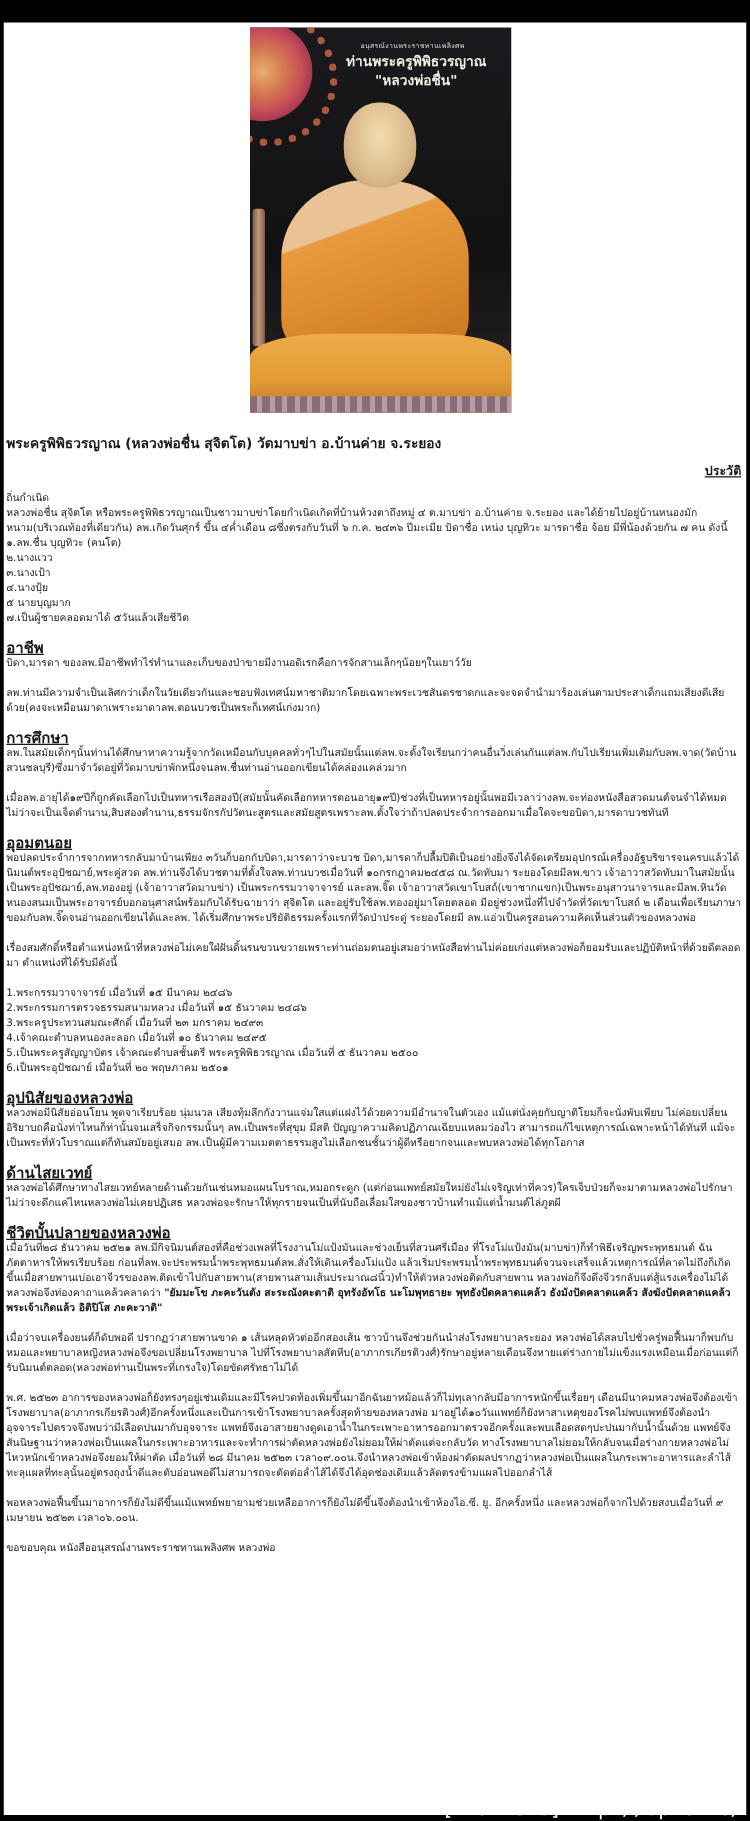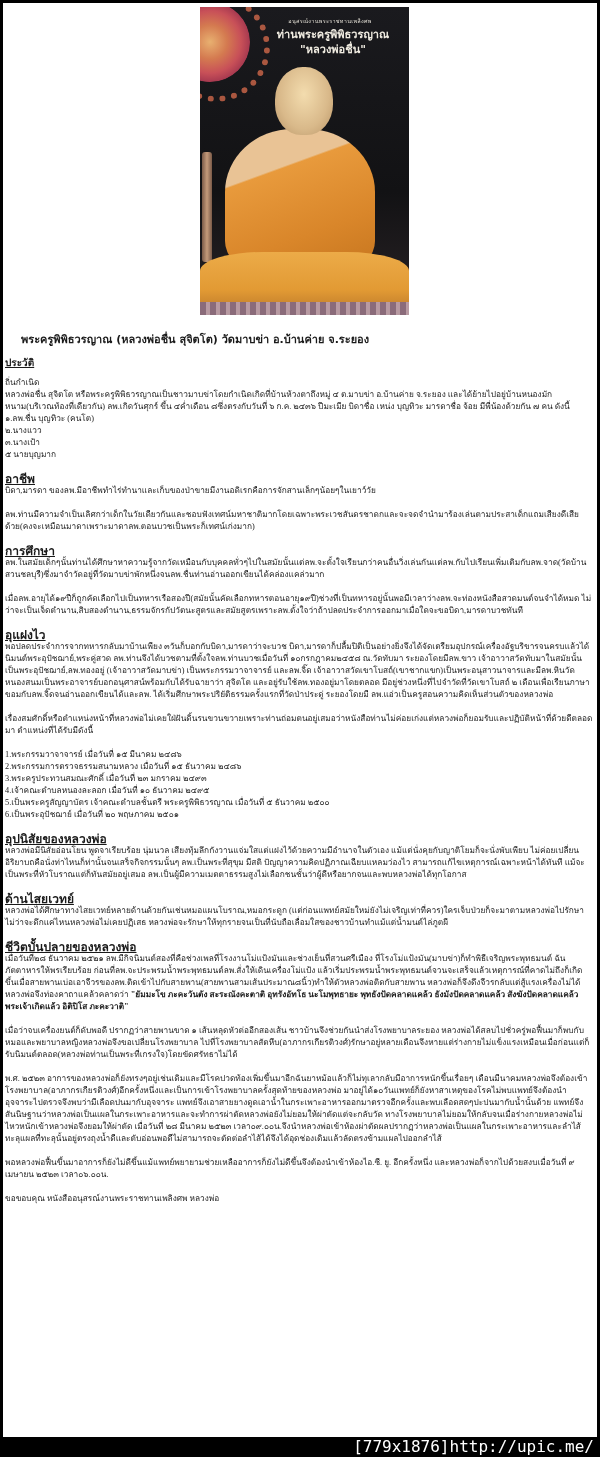--- a/index.html
+++ b/index.html
@@ -1,21 +1,21 @@
 <!DOCTYPE html>
 <html><head>
 <meta charset="utf-8">
 <style>
   html, body { margin: 0; padding: 0; }
   body {
     width: 600px; height: 1457px; background: #000; position: relative; overflow: hidden;
     font-family: "DejaVu Sans", "Liberation Sans", sans-serif;
   }
   .page {
-    position: absolute; left: 3px; top: 3px; width: 594px; height: 1434px;
+    position: absolute; left: 3px; top: 18px; width: 594px; height: 1434px;
     background: #fff; color: #111;
   }
   .photo {
     position: absolute; left: 197px; top: 4px; width: 209px; height: 308px;
     background: linear-gradient(180deg, #1a1a1e 0%, #121214 60%, #2a2326 100%);
     overflow: hidden;
   }
   .photo .mandala {
     position: absolute; left: -30px; top: -5px; width: 80px; height: 80px; border-radius: 50%;
     background: radial-gradient(circle, #e8b070 0%, #d47a50 30%, #c85058 55%, #a83a50 70%, transparent 72%);
@@ -56,24 +56,24 @@
   }
   .photo .mat {
     position: absolute; left: 0; top: 295px; width: 209px; height: 13px;
     background: repeating-linear-gradient(90deg, #8a6b7a 0 6px, #b89aa2 6px 10px);
   }
 
   .content {
     position: absolute; left: 2px; top: 330px; width: 588px;
     font-size: 8.3px; line-height: 12px; color: #1a1a1a;
   }
-  .doc-title { font-size: 11px; font-weight: bold; line-height: 14px; margin: 0 0 10px 16px; }
+  .doc-title { font-size: 11px; font-weight: bold; line-height: 14px; margin: 0 0 10px 0; }
   .sec-h { font-weight: bold; text-decoration: underline; font-size: 12px; margin: 0; line-height: 12px; }
-  .sec-h.first { font-size: 10px; margin-bottom: 8px; }
-  p { margin: 0; font-family: Liberation Serif, serif; }
+  .sec-h.first { font-size: 10px; margin-bottom: 8px; text-align: right; }
+  p { margin: 0; }
   .gap { height: 12px; }
   .list-line { margin: 0; }
   .quote { font-weight: bold; }
 
   .footer-tag {
     position: absolute; right: 6px; top: 1438px; height: 18px; line-height: 18px;
     color: #fff; font-family: "DejaVu Sans Mono", "Liberation Mono", monospace; font-size: 16px;
   }
 </style>
 </head>
@@ -96,37 +96,39 @@
 
   <div class="content">
     <h1 class="doc-title">พระครูพิพิธวรญาณ (หลวงพ่อชื่น สุจิตโต) วัดมาบข่า อ.บ้านค่าย จ.ระยอง</h1>
 
     <div class="sec-h first">ประวัติ</div>
     <p>ถิ่นกำเนิด</p>
     <p>หลวงพ่อชื่น สุจิตโต หรือพระครูพิพิธวรญาณเป็นชาวมาบข่าโดยกำเนิดเกิดที่บ้านห้วงตาถึงหมู่ ๔ ต.มาบข่า อ.บ้านค่าย จ.ระยอง และได้ย้ายไปอยู่บ้านหนองมักหนาม(บริเวณท้องที่เดียวกัน) ลพ.เกิดวันศุกร์ ขึ้น ๔ค่ำเดือน ๘ซึ่งตรงกับวันที่ ๖ ก.ค. ๒๔๓๖ ปีมะเมีย บิดาชื่อ เหน่ง บุญทิวะ มารดาชื่อ จ้อย มีพี่น้องด้วยกัน ๗ คน ดังนี้</p>
     <p class="list-line">๑.ลพ.ชื่น บุญทิวะ (คนโต)</p>
     <p class="list-line">๒.นางแวว</p>
     <p class="list-line">๓.นางเป้า</p>
+    <p class="list-line">๔.นางปุ้ย</p>
     <p class="list-line">๕ นายบุญมาก</p>
+    <p class="list-line">๗.เป็นผู้ชายคลอดมาได้ ๕วันแล้วเสียชีวิต</p>
     <div class="gap"></div>
 
     <div class="sec-h">อาชีพ</div>
     <p>บิดา,มารดา ของลพ.มีอาชีพทำไร่ทำนาและเก็บของป่าขายมีงานอดิเรกคือการจักสานเล็กๆน้อยๆในเยาว์วัย</p>
     <div class="gap"></div>
     <p>ลพ.ท่านมีความจำเป็นเลิศกว่าเด็กในวัยเดียวกันและชอบฟังเทศน์มหาชาติมากโดยเฉพาะพระเวชสันดรชาดกและจะจดจำนำมาร้องเล่นตามประสาเด็กแถมเสียงดีเสียด้วย(คงจะเหมือนมาดาเพราะมาดาลพ.ตอนบวชเป็นพระก็เทศน์เก่งมาก)</p>
     <div class="gap"></div>
 
     <div class="sec-h">การศึกษา</div>
     <p>ลพ.ในสมัยเด็กๆนั้นท่านได้ศึกษาหาความรู้จากวัดเหมือนกับบุคคลทั่วๆไปในสมัยนั้นแต่ลพ.จะตั้งใจเรียนกว่าคนอื่นวิ่งเล่นกันแต่ลพ.กับไปเรียนเพิ่มเติมกับลพ.จาด(วัดบ้านสวนชลบุรี)ซึ่งมาจำวัดอยู่ที่วัดมาบข่าพักหนึ่งจนลพ.ชื่นท่านอ่านออกเขียนได้คล่องแคล่วมาก</p>
     <div class="gap"></div>
 
     <p>เมื่อลพ.อายุได้๑๙ปีก็ถูกคัดเลือกไปเป็นทหารเรือสองปี(สมัยนั้นคัดเลือกทหารตอนอายุ๑๙ปี)ช่วงที่เป็นทหารอยู่นั้นพอมีเวลาว่างลพ.จะท่องหนังสือสวดมนต์จนจำได้หมด ไม่ว่าจะเป็นเจ็ดตำนาน,สิบสองตำนาน,ธรรมจักรกัปวัตนะสูตรและสมัยสูตรเพราะลพ.ตั้งใจว่าถ้าปลดประจำการออกมาเมื่อใดจะขอบิดา,มารดาบวชทันที</p>
     <div class="gap"></div>
 
-    <div class="sec-h">อุแฝงไว</div>
+    <div class="sec-h">อุอมตนอย</div>
     <p>พอปลดประจำการจากทหารกลับมาบ้านเพียง ๓วันก็บอกกับบิดา,มารดาว่าจะบวช บิดา,มารดาก็ปลื้มปิติเป็นอย่างยิ่งจึงได้จัดเตรียมอุปกรณ์เครื่องอัฐบริขารจนครบแล้วได้นิมนต์พระอุปัชฌาย์,พระคู่สวด ลพ.ท่านจึงได้บวชตามที่ตั้งใจลพ.ท่านบวชเมื่อวันที่ ๑๐กรกฎาคม๒๔๕๘ ณ.วัดทับมา ระยองโดยมีลพ.ขาว เจ้าอาวาสวัดทับมาในสมัยนั้นเป็นพระอุปัชฌาย์,ลพ.ทองอยู่ (เจ้าอาวาสวัดมาบข่า) เป็นพระกรรมวาจาจารย์ และลพ.จิ๊ด เจ้าอาวาสวัดเขาโบสถ์(เขาชากแขก)เป็นพระอนุสาวนาจารและมีลพ.หินวัดหนองสนมเป็นพระอาจารย์บอกอนุศาสน์พร้อมกับได้รับฉายาว่า สุจิตโต และอยู่รับใช้ลพ.ทองอยู่มาโดยตลอด มีอยู่ช่วงหนึ่งที่ไปจำวัดที่วัดเขาโบสถ์ ๒ เดือนเพื่อเรียนภาษาขอมกับลพ.จิ๊ดจนอ่านออกเขียนได้และลพ. ได้เริ่มศึกษาพระปริยัติธรรมครั้งแรกที่วัดป่าประดู่ ระยองโดยมี ลพ.แอ่วเป็นครูสอนความคิดเห็นส่วนตัวของหลวงพ่อ</p>
     <div class="gap"></div>
     <p>เรื่องสมศักดิ์หรือตำแหน่งหน้าที่หลวงพ่อไม่เคยใฝ่ฝันดิ้นรนขวนขวายเพราะท่านถ่อมตนอยู่เสมอว่าหนังสือท่านไม่ค่อยเก่งแต่หลวงพ่อก็ยอมรับและปฏิบัติหน้าที่ด้วยดีตลอดมา ตำแหน่งที่ได้รับมีดังนี้</p>
     <div class="gap"></div>
     <p class="list-line">1.พระกรรมวาจาจารย์ เมื่อวันที่ ๑๕ มีนาคม ๒๔๘๖</p>
     <p class="list-line">2.พระกรรมการตรวจธรรมสนามหลวง เมื่อวันที่ ๑๕ ธันวาคม ๒๔๘๖</p>
     <p class="list-line">3.พระครูประทวนสมณะศักดิ์ เมื่อวันที่ ๒๓ มกราคม ๒๔๙๓</p>
     <p class="list-line">4.เจ้าคณะตำบลหนองละลอก เมื่อวันที่ ๑๐ ธันวาคม ๒๔๙๕</p>
     <p class="list-line">5.เป็นพระครูสัญญาบัตร เจ้าคณะตำบลชั้นตรี พระครูพิพิธวรญาณ เมื่อวันที่ ๕ ธันวาคม ๒๕๐๐</p>
     <p class="list-line">6.เป็นพระอุปัชฌาย์ เมื่อวันที่ ๒๐ พฤษภาคม ๒๕๐๑</p>

